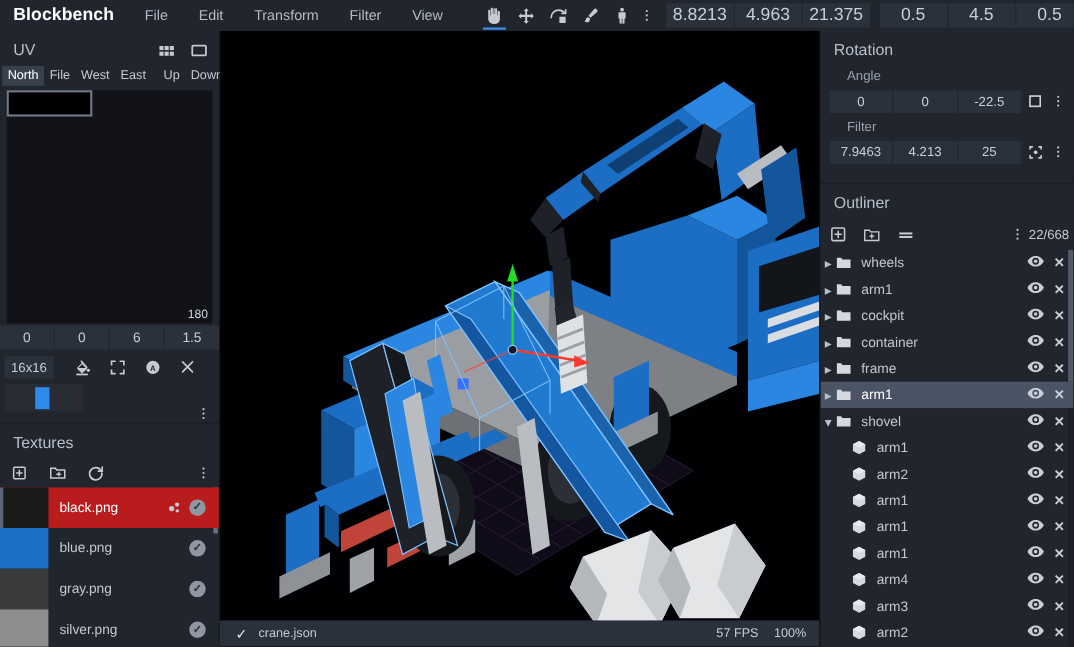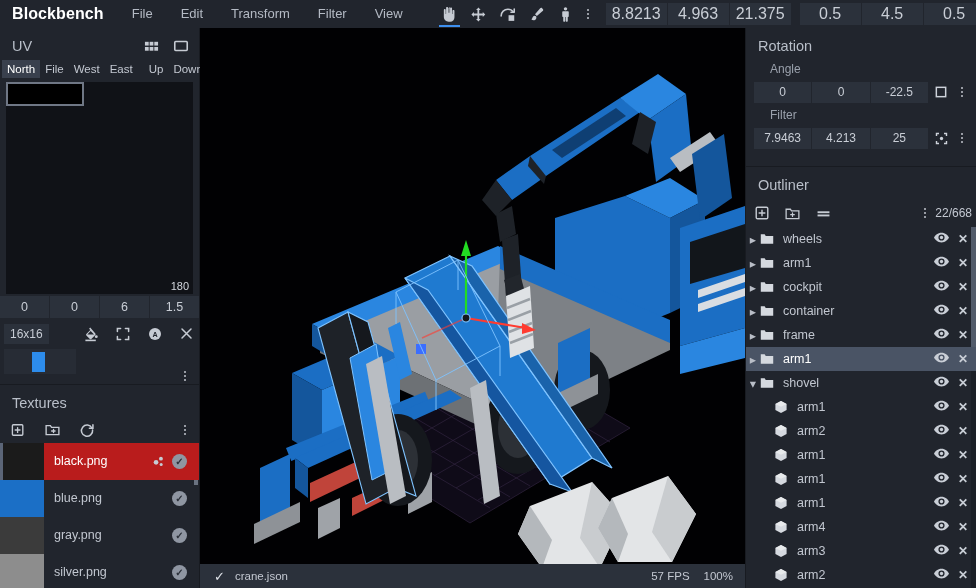--- a/index.html
+++ b/index.html
@@ -142,21 +142,21 @@
   }
   .uv-num:last-child { border-right: none; }
   .uv-tools {
     display: flex; align-items: center;
     height: 26px; margin-top: 3px; padding-left: 4px; gap: 16px;
   }
   .uv-size {
     font-size: 12px; color: #c8cdd5;
     background: #2b313b;
     padding: 3px 6px;
-    margin-right: 18px;
+    margin-right: 2px;
   }
   .uv-slider {
     position: relative;
     margin: 2px 0 0 4px;
     width: 72px; height: 26px;
     background: #272c35;
   }
   .uv-slider .thumb {
     position: absolute; left: 28px; top: 3px;
     width: 13px; height: 20px; background: #2d8ceb;

